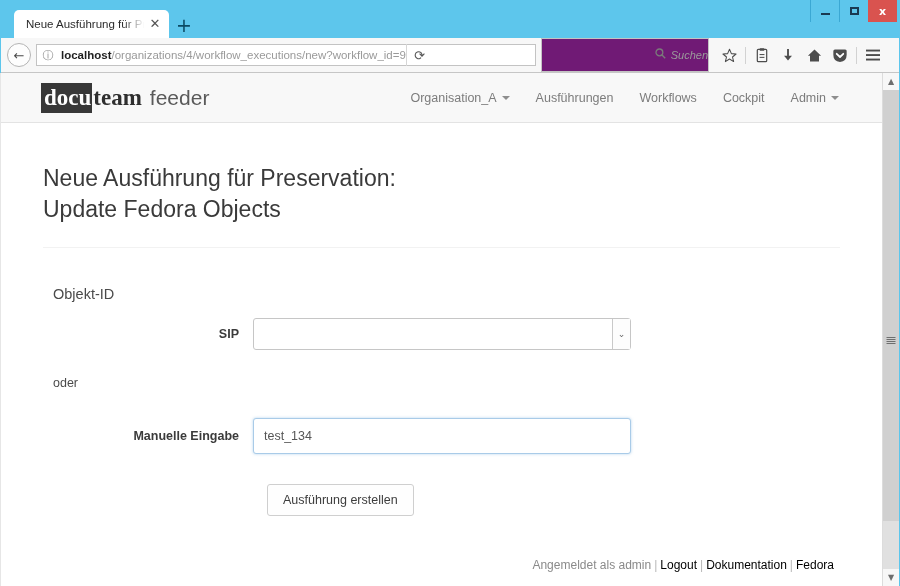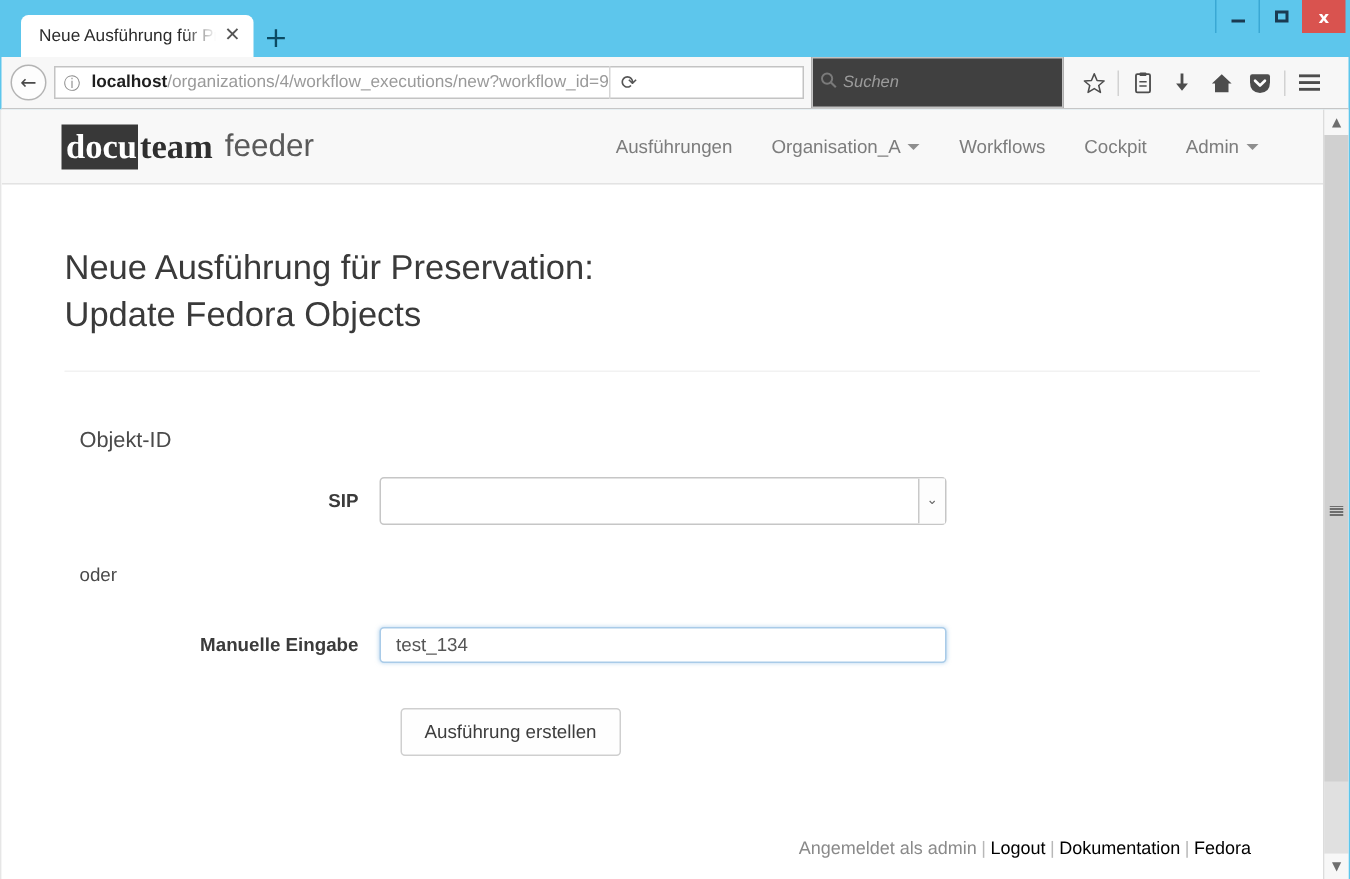--- a/index.html
+++ b/index.html
@@ -122,22 +122,23 @@
     display: flex; align-items: center; justify-content: center;
     color: #555; font-size: 13px;
     border-left: 1px solid #d6d6d6;
     font-family: "DejaVu Sans", sans-serif;
     flex: 0 0 auto;
   }
   .searchbox {
     flex: 0 0 168px;
     display: flex; align-items: center;
     height: 34px;
-    background: #404040;
+    background: #701a75;
     border: 1px solid #c3c3c3;
+    justify-content: flex-end;
   }
   .search-ico { width: 20px; text-align:center; color:#7a7a7a; font-size:11px; font-family:"DejaVu Sans",sans-serif;}
   .search-ph { font-size: 11px; color: #9b9b9b; font-style: italic; }
   .tool-icons { display: flex; align-items: center; gap: 2px; flex: 0 0 auto; margin-left: 3px; }
   .tool-ico {
     width: 24px; height: 24px;
     display: flex; align-items: center; justify-content: center;
     color: #4d4d4d;
   }
   .vsep { width: 1px; height: 17px; background: #d2d2d2; margin: 0 2px; }
@@ -295,21 +296,21 @@
     display: flex; align-items: center; justify-content: center;
     color: #666; font-size: 9px;
     font-family: "DejaVu Sans", sans-serif;
   }
   .oder-text {
     font-size: 12.5px;
     color: #4a4a4a;
     margin: 18px 0 20px 0;
   }
   .text-input {
-    width: 378px; height: 24px;
+    width: 378px; height: 36px;
     border: 1px solid #a9cbe8;
     border-radius: 3px;
     background: #ffffff;
     box-shadow: 0 0 3px rgba(120,175,220,0.55);
     display: flex; align-items: center;
     padding: 0 10px;
     font-size: 12.5px;
     color: #555555;
   }
   .btn-row { margin-top: 30px; padding-left: 214px; }
@@ -420,22 +421,22 @@
   <div class="viewport">
     <div class="page">
 
       <div class="site-header">
         <div class="brand">
           <span class="brand-docu">docu</span>
             <span class="brand-team">team</span>
             <span class="brand-feeder">feeder</span>
         </div>
         <div class="site-nav">
+          <div class="nav-item"><span>Organisation_A</span><i class="caret"></i></div>
           <div class="nav-item">Ausführungen</div>
-          <div class="nav-item"><span>Organisation_A</span><i class="caret"></i></div>
           <div class="nav-item">Workflows</div>
           <div class="nav-item">Cockpit</div>
           <div class="nav-item"><span>Admin</span><i class="caret"></i></div>
         </div>
       </div>
 
       <div class="content">
         <h1 class="page-title">Neue Ausführung für Preservation:
 Update Fedora Objects</h1>
         <div class="divider"></div>

